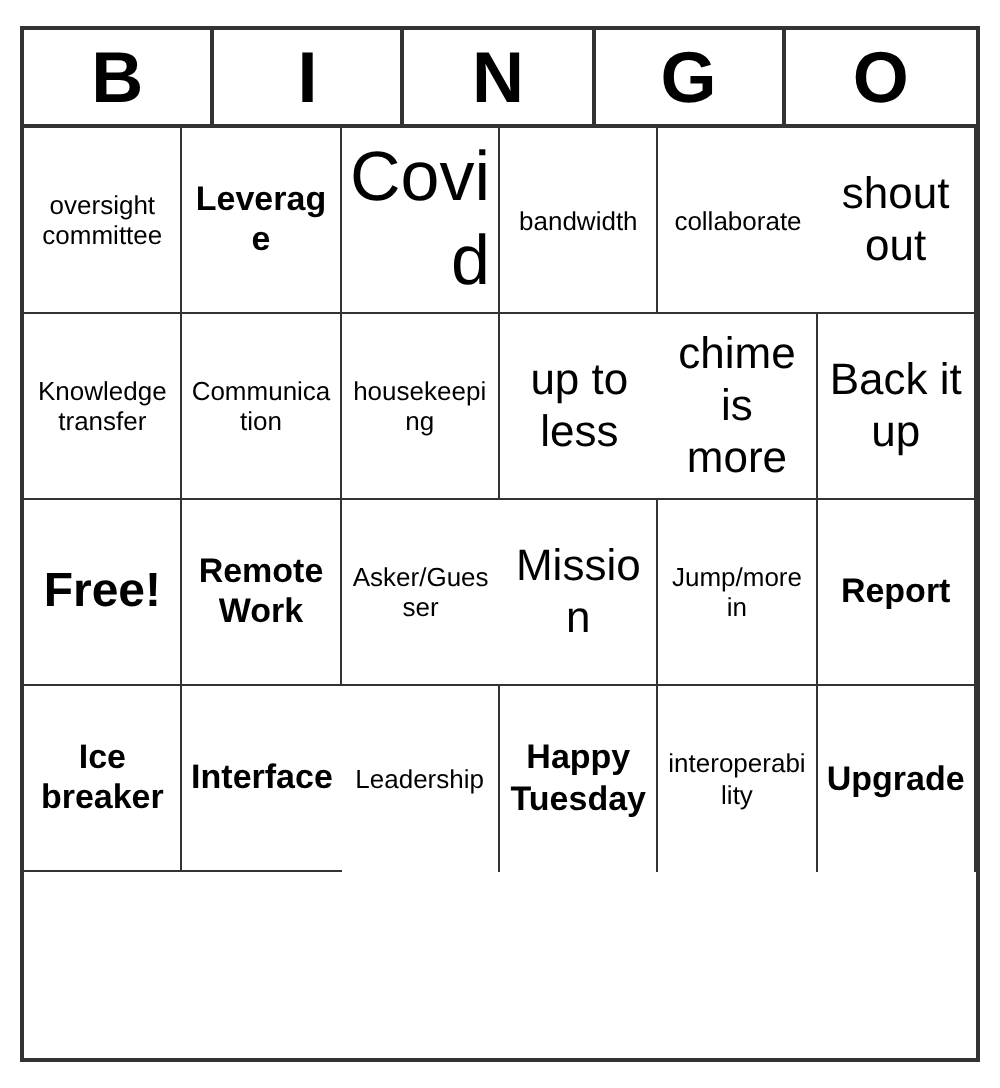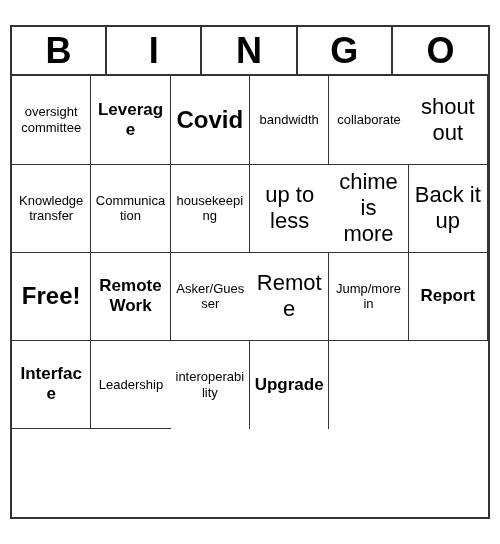--- a/index.html
+++ b/index.html
@@ -79,22 +79,23 @@
       font-size: 22px;
       font-weight: normal;
     }
 
     .cell-text.medium {
       font-size: 17px;
       font-weight: bold;
     }
 
     .cell-text.xlarge {
-      font-size: 24px;
-      font-weight: bold;
+      font-size: 35px;
+      font-weight: normal;
+      text-align: right;
     }
 
     .cell-text.free {
       font-size: 24px;
       font-weight: bold;
     }
   </style>
 </head>
 <body>
 
@@ -146,33 +147,39 @@
       <div class="bingo-cell">
         <span class="cell-text free">Free!</span>
       </div>
       <div class="bingo-cell">
         <span class="cell-text medium">Remote Work</span>
       </div>
       <div class="bingo-cell">
         <span class="cell-text">Asker/Guesser</span>
       </div>
       <div class="bingo-cell">
-        <span class="cell-text large">Remote</span>
+        <span class="cell-text large">Mission</span>
       </div>
       <div class="bingo-cell">
         <span class="cell-text">Jump/more in</span>
       </div>
       <div class="bingo-cell">
         <span class="cell-text medium">Report</span>
       </div>
       <div class="bingo-cell">
+        <span class="cell-text medium">Ice breaker</span>
+      </div>
+      <div class="bingo-cell">
         <span class="cell-text medium">Interface</span>
       </div>
       <div class="bingo-cell">
         <span class="cell-text">Leadership</span>
+      </div>
+      <div class="bingo-cell">
+        <span class="cell-text medium">Happy Tuesday</span>
       </div>
       <div class="bingo-cell">
         <span class="cell-text">interoperability</span>
       </div>
       <div class="bingo-cell">
         <span class="cell-text medium">Upgrade</span>
       </div>
     </div>
 </div>
 

